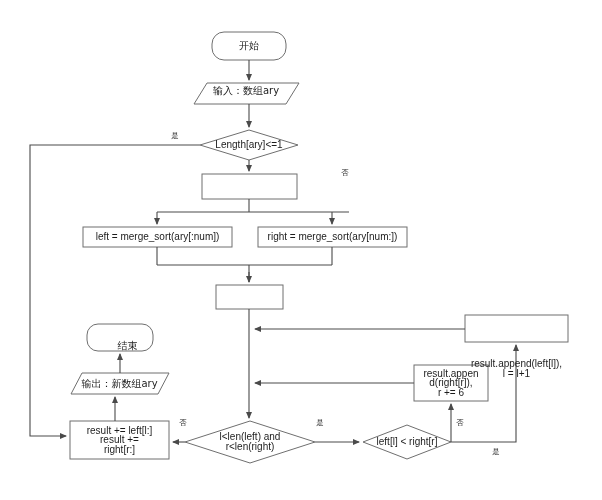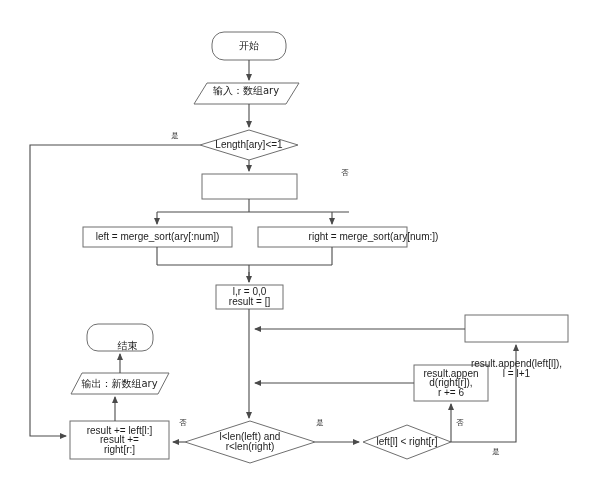--- a/index.html
+++ b/index.html
@@ -130,24 +130,22 @@
 
   <div class="shape-text cjk" style="left:212px;top:32px;width:74px;height:28px;">开始</div>
 
   <div class="shape-text cjk" style="left:196px;top:83px;width:100px;height:16px;">输入：数组ary</div>
 
   <div class="shape-text" style="left:205px;top:138px;width:88px;height:14px;">Length[ary]&lt;=1</div>
 
 
   <div class="shape-text" style="left:83px;top:227px;width:149px;height:20px;border-radius:10px;">left = merge_sort(ary[:num])</div>
 
-  <div class="shape-text" style="left:258px;top:227px;width:149px;height:20px;margin-left:41px;">right = merge_sort(ary[num:])</div>
+  <div class="shape-text" style="left:258px;top:227px;width:149px;height:20px;">right = merge_sort(ary[num:])</div>
 
-  <div class="shape-text" style="left:216px;top:285px;width:67px;height:24px;">l,r = 0,0
-result = []</div>
 
   <div class="shape-text" style="left:465px;top:315px;width:103px;height:27px;margin-top:40px;">result.append(left[l]),
 l = l+1</div>
 
   <div class="shape-text" style="left:414px;top:365px;width:74px;height:36px;">result.appen
 d(right[r]),
 r += 6</div>
 
   <div class="shape-text" style="left:205px;top:432px;width:90px;height:20px;">l&lt;len(left) and
 r&lt;len(right)</div>

